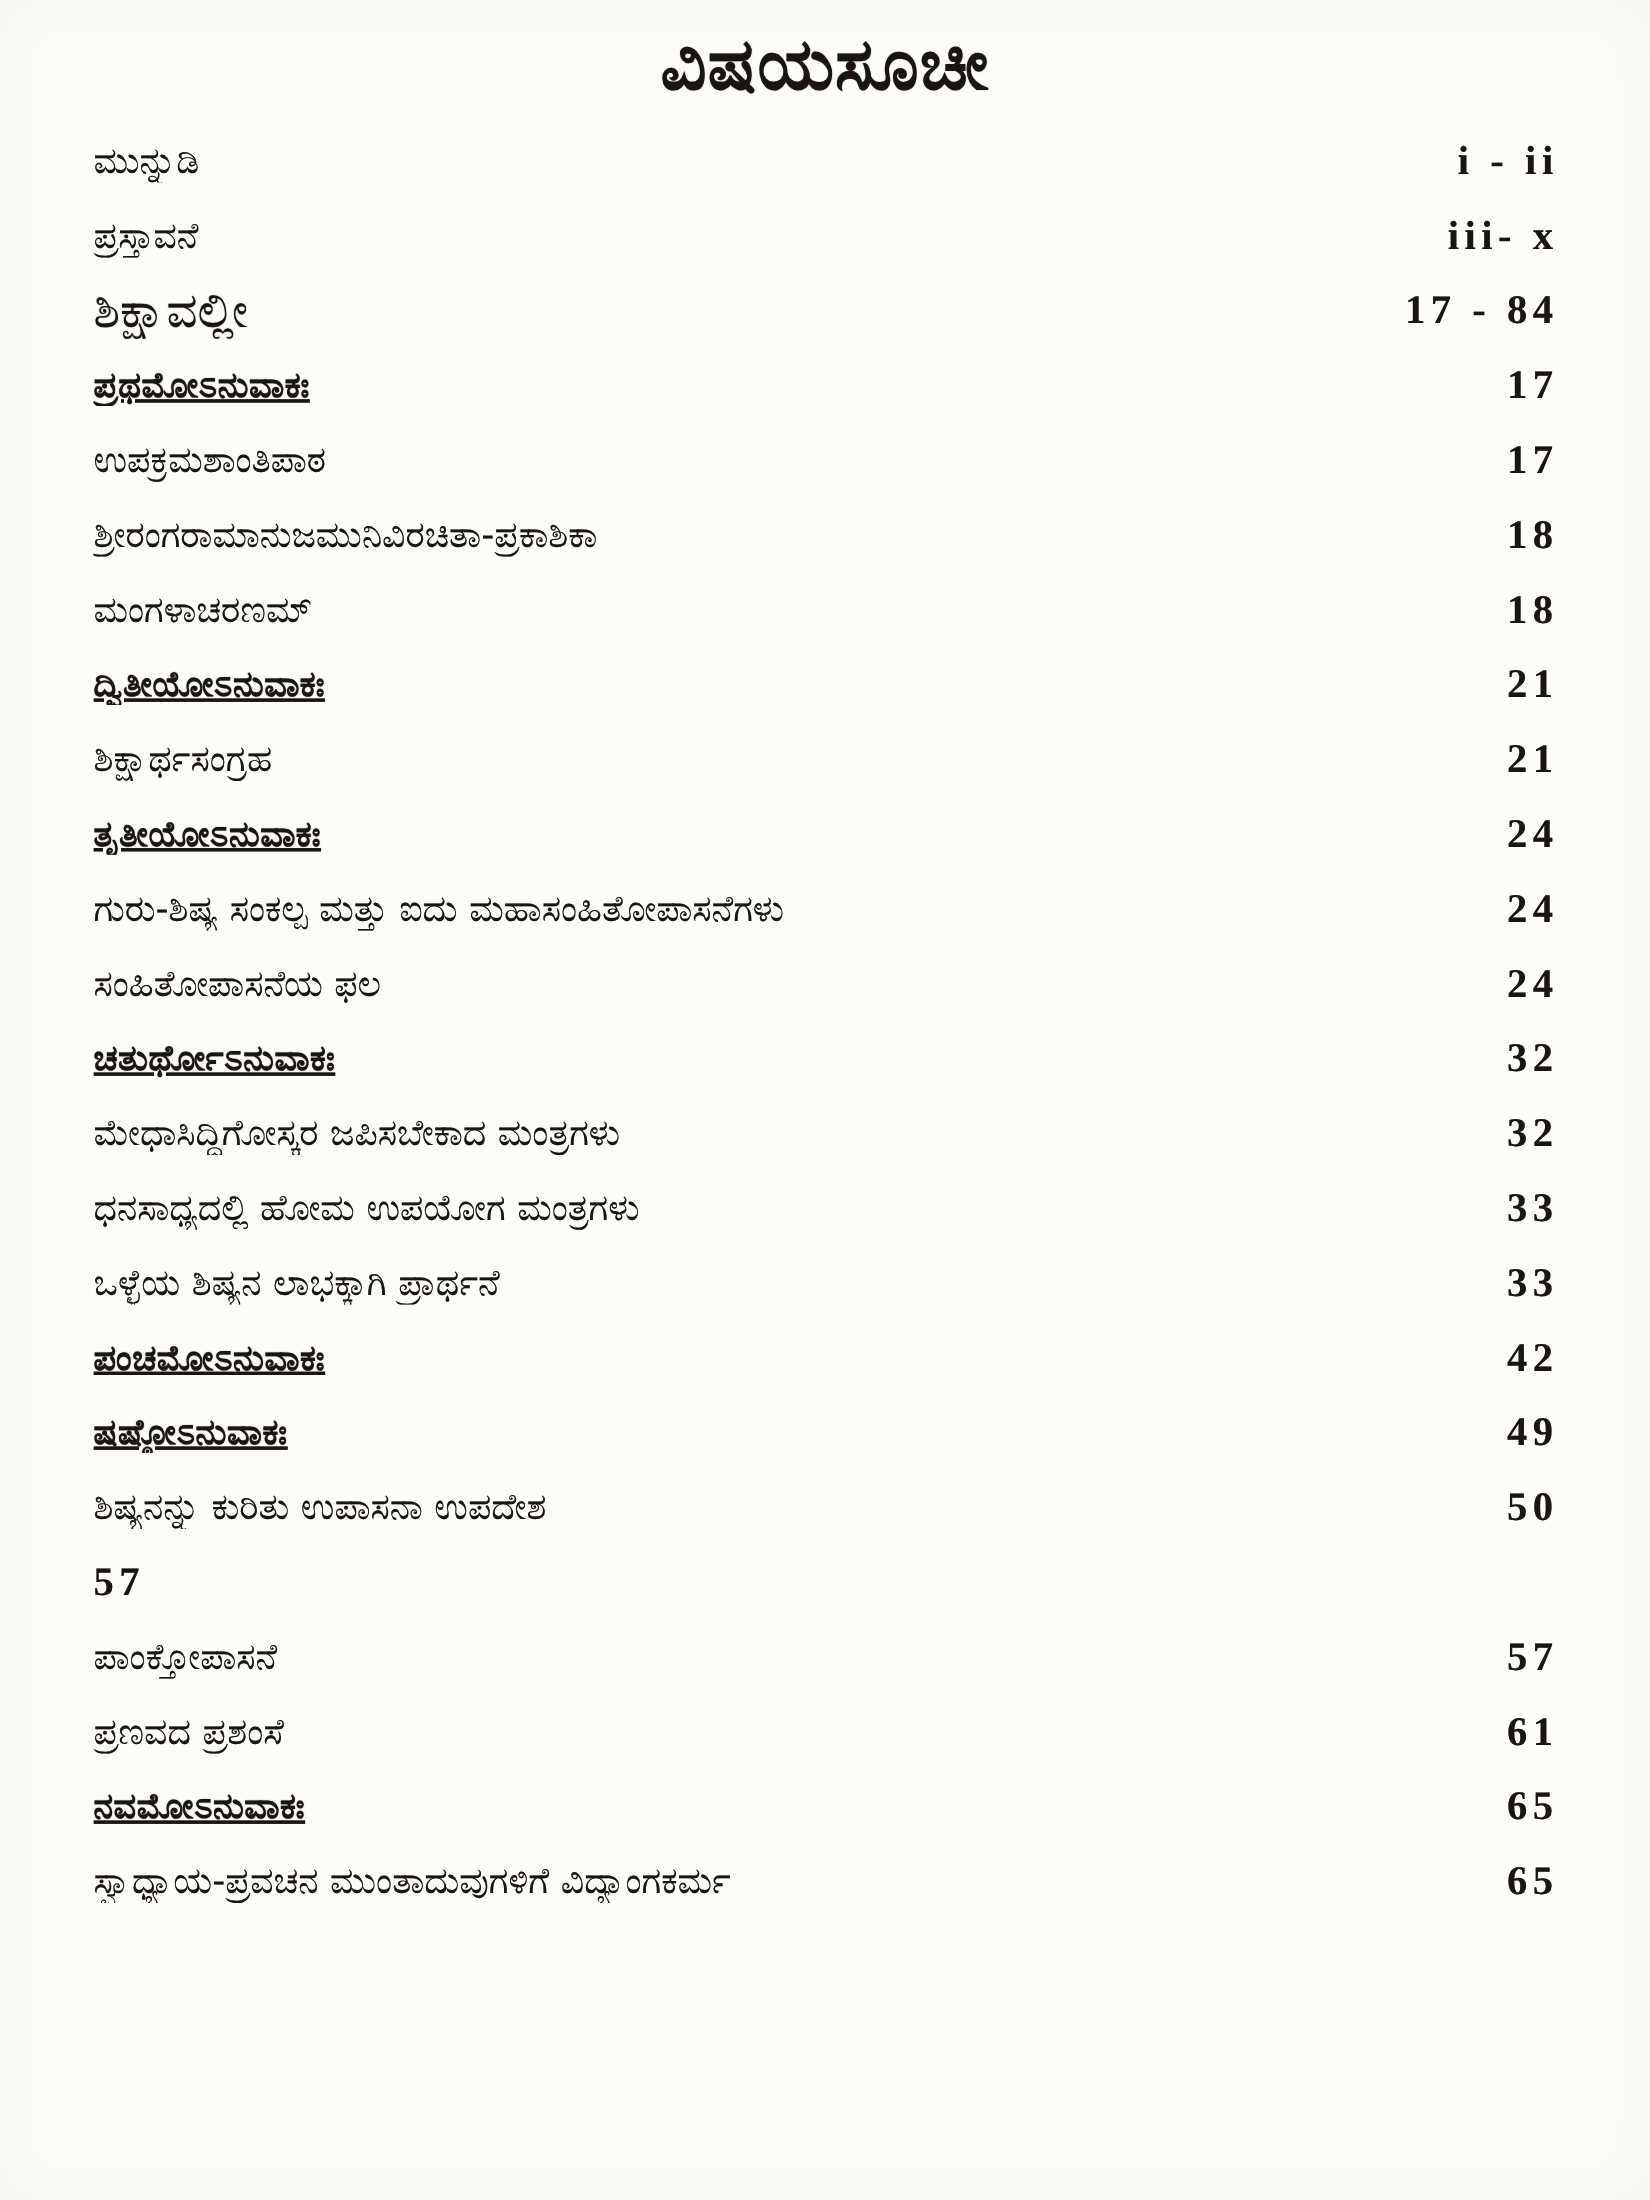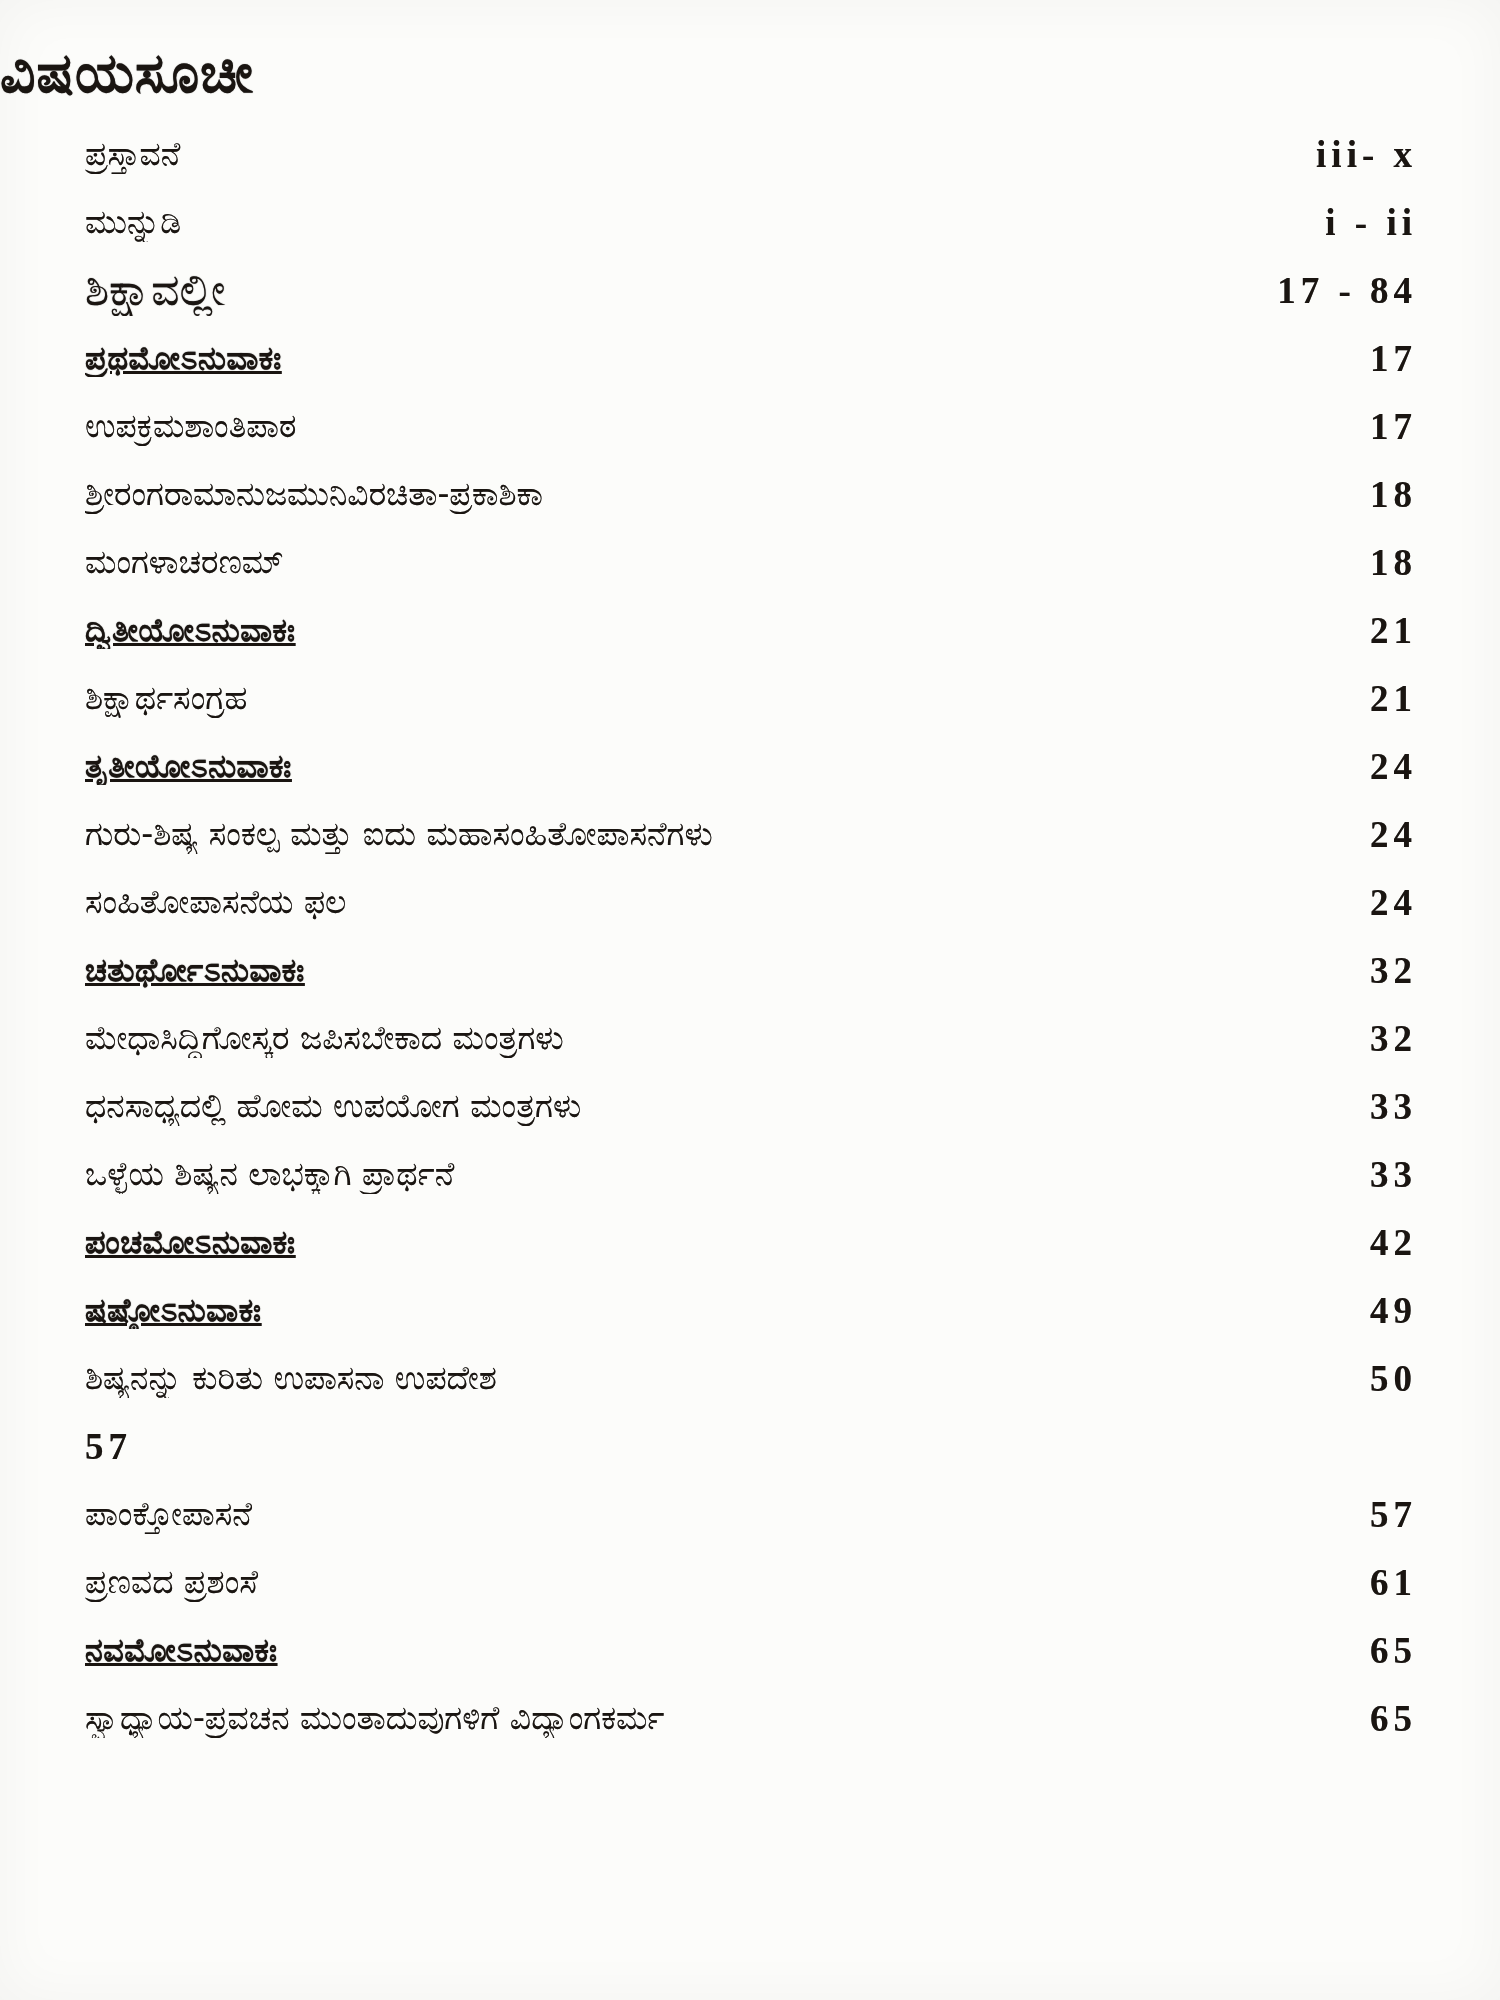--- a/index.html
+++ b/index.html
@@ -13,22 +13,23 @@
     height: 2000px;
     margin: 0 auto;
     background: #fcfcfa;
     color: #1a1511;
     font-family: "DejaVu Sans", sans-serif;
     overflow: hidden;
     box-shadow: inset 0 0 60px rgba(0,0,0,0.04);
   }
   .title {
     margin: 0;
-    padding-top: 41px;
-    font-size: 55px;
+    padding-top: 22px;
+    text-align: center;
+    font-size: 65px;
     font-weight: bold;
     letter-spacing: 1px;
     text-shadow: 0 0 1px rgba(0,0,0,0.55);
   }
   .toc {
     margin-top: 14px;
   }
   .toc-row {
     display: flex;
     align-items: center;
@@ -67,26 +68,26 @@
   }
 </style>
 </head>
 <body>
 
 <div class="page">
   <h1 class="title">ವಿಷಯಸೂಚೀ</h1>
 
   <div class="toc">
       <div class="toc-row">
+    <span class="entry-title">ಮುನ್ನುಡಿ</span>
+    <span class="entry-page">i - ii</span>
+  </div>
+      <div class="toc-row">
     <span class="entry-title">ಪ್ರಸ್ತಾವನೆ</span>
     <span class="entry-page">iii- x</span>
-  </div>
-      <div class="toc-row">
-    <span class="entry-title">ಮುನ್ನುಡಿ</span>
-    <span class="entry-page">i - ii</span>
   </div>
       <div class="toc-row large">
     <span class="entry-title">ಶಿಕ್ಷಾವಲ್ಲೀ</span>
     <span class="entry-page">17 - 84</span>
   </div>
       <div class="toc-row heading">
     <span class="entry-title">ಪ್ರಥಮೋಽನುವಾಕಃ</span>
     <span class="entry-page">17</span>
   </div>
       <div class="toc-row">

